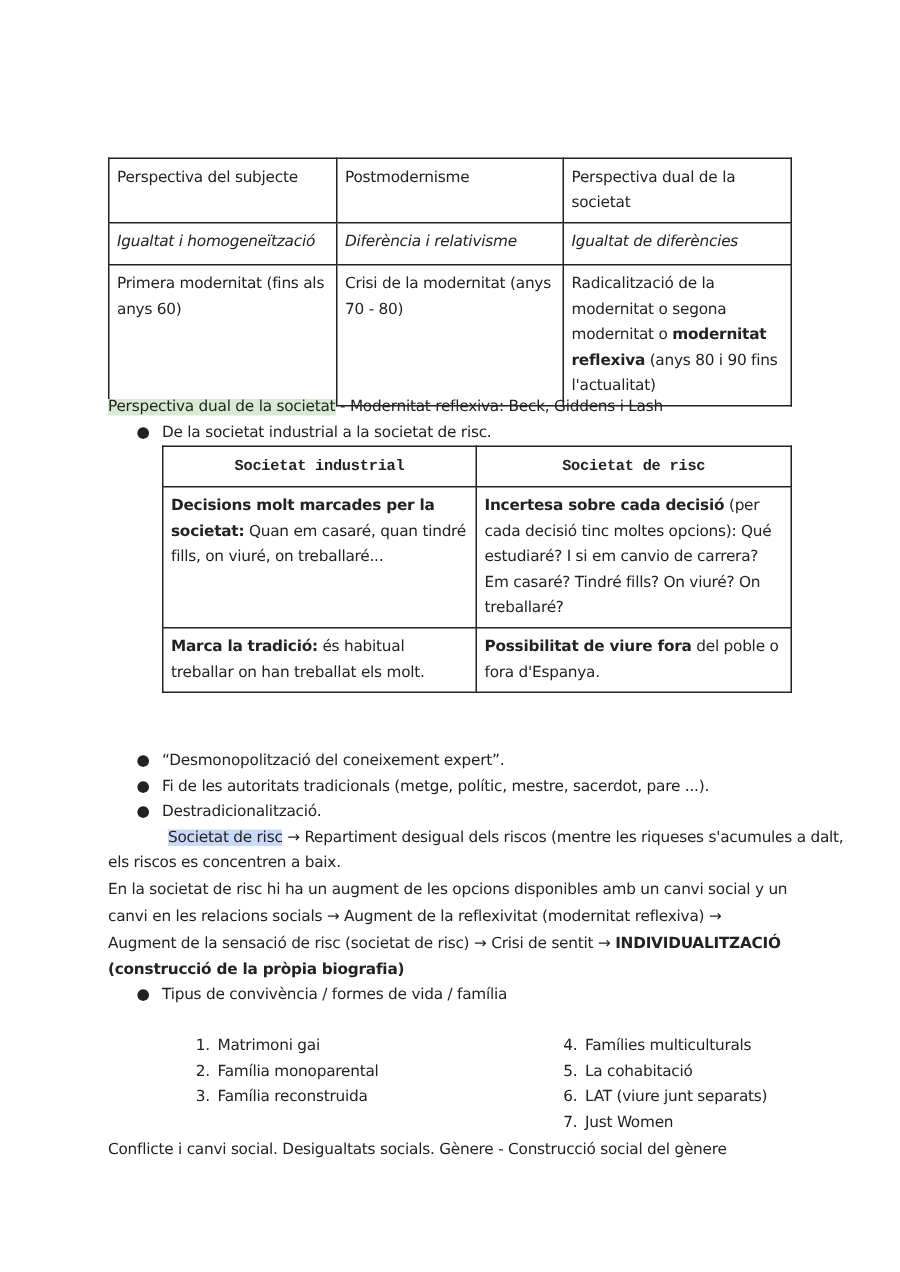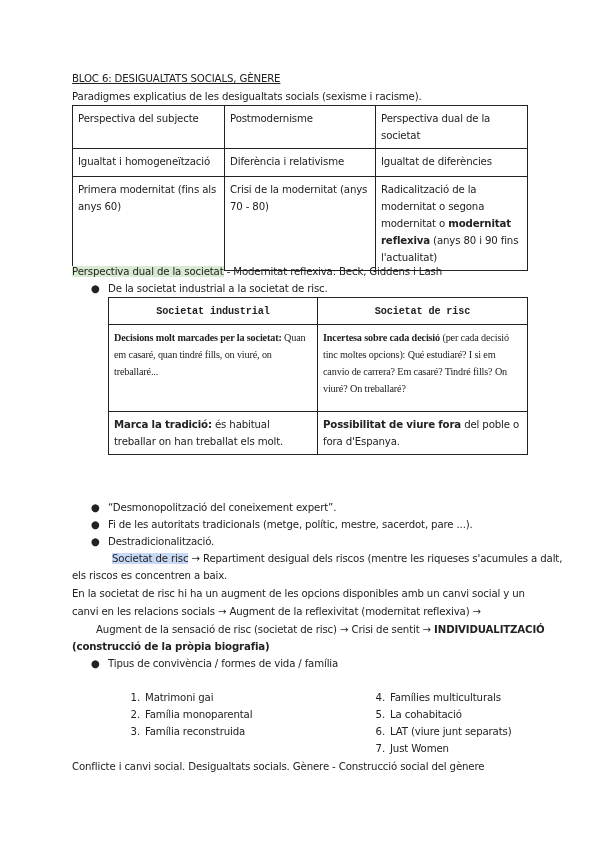--- a/index.html
+++ b/index.html
@@ -7,43 +7,41 @@
   body { font-family: "DejaVu Sans", sans-serif; color: #222; font-size: 10.2px; position: relative; letter-spacing: -0.15px; }
   .page { position: absolute; left: 0; top: 0; width: 600px; height: 848px; }
   .line { position: absolute; left: 72px; white-space: nowrap; line-height: 17px; }
   .title { top: 70px; text-decoration: underline; }
   .sub { top: 88px; }
   table { border-collapse: collapse; position: absolute; table-layout: fixed; }
   td, th { border: 1.3px solid #222; vertical-align: top; padding: 4px 5px; line-height: 17px; font-weight: normal; text-align: left; margin-left: 31px; }
   #t1 { left: 72px; top: 105px; width: 455px; }
   #t1 .c1 { width: 152px; } #t1 .c2 { width: 151px; } #t1 .c3 { width: 152px; }
   #t1 .r1 td { height: 43px; }
-  #t1 .r2 td { height: 28px; }
+  #t1 .r2 td { height: 28px; font-style: italic; }
   #t1 .r3 td { height: 86px; }
   #t2 { left: 108px; top: 297px; width: 419px; }
   #t2 .c1 { width: 209px; } #t2 .c2 { width: 210px; }
   #t2 th { text-align: center; font-weight: bold; height: 27px; padding-top: 5px; font-family: Liberation Mono, monospace; }
-  #t2 .r1 td { height: 87px; font-family: Liberation Serif, serif; }
+  #t2 .r1 td { height: 87px; }
   #t2 .r2 td { height: 41px; }
   #t2 .r3 td { height: 41px; }
   b { font-weight: bold; }
   .hl-green { background: #d9ead3; }
   .hl-blue { background: #c9daf8; }
   .bullet { position: absolute; white-space: nowrap; line-height: 17px; }
   .bullet .dot { position: absolute; left: -17px; top: 0; }
   .num { position: absolute; white-space: nowrap; line-height: 17px; }
   .num .n { position: absolute; left: -19px; width: 14px; text-align: right; }
 </style>
 </head>
 <body>
 
 <div class="page">
 
-  <div class="line title">BLOC 6: DESIGUALTATS SOCIALS, GÈNERE</div>
-  <div class="line sub">Paradigmes explicatius de les desigualtats socials (sexisme i racisme).</div>
 
   <table id="t1">
     <colgroup>
         <col class="c1">
         <col class="c2">
         <col class="c3">
       </colgroup>
     <tbody>
         <tr class="r1">
       <td>Perspectiva del subjecte</td>
@@ -90,21 +88,21 @@
 
   <div class="bullet" style="left:108px; top:499px;"><span class="dot">●</span><span>“Desmonopolització del coneixement expert”.</span></div>
   <div class="bullet" style="left:108px; top:516px;"><span class="dot">●</span><span>Fi de les autoritats tradicionals (metge, polític, mestre, sacerdot, pare ...).</span></div>
   <div class="bullet" style="left:108px; top:533px;"><span class="dot">●</span><span>Destradicionalització.</span></div>
 
   <div class="line" style="top:550px;padding-left:40px;"><span class="hl-blue">Societat de risc</span><span> → Repartiment desigual dels riscos (mentre les riqueses s'acumules a dalt,</span></div>
   <div class="line" style="top:567px;">els riscos es concentren a baix.</div>
 
   <div class="line" style="top:585px;">En la societat de risc hi ha un augment de les opcions disponibles amb un canvi social y un</div>
   <div class="line" style="top:603px;">canvi en les relacions socials → Augment de la reflexivitat (modernitat reflexiva) →</div>
-  <div class="line" style="top:621px;margin-left:24px;"><span>Augment de la sensació de risc (societat de risc) → Crisi de sentit → </span><b>INDIVIDUALITZACIÓ</b></div>
+  <div class="line" style="top:621px;"><span>Augment de la sensació de risc (societat de risc) → Crisi de sentit → </span><b>INDIVIDUALITZACIÓ</b></div>
   <div class="line" style="top:638px;"><b>(construcció de la pròpia biografia)</b></div>
 
   <div class="bullet" style="left:108px; top:655px;"><span class="dot">●</span><span>Tipus de convivència / formes de vida / família</span></div>
 
   <div class="num" style="left:145px; top:689px;"><span class="n">1.</span><span>Matrimoni gai</span></div>
   <div class="num" style="left:145px; top:706px;"><span class="n">2.</span><span>Família monoparental</span></div>
   <div class="num" style="left:145px; top:723px;"><span class="n">3.</span><span>Família reconstruida</span></div>
 
   <div class="num" style="left:390px; top:689px;"><span class="n">4.</span><span>Famílies multiculturals</span></div>
   <div class="num" style="left:390px; top:706px;"><span class="n">5.</span><span>La cohabitació</span></div>

